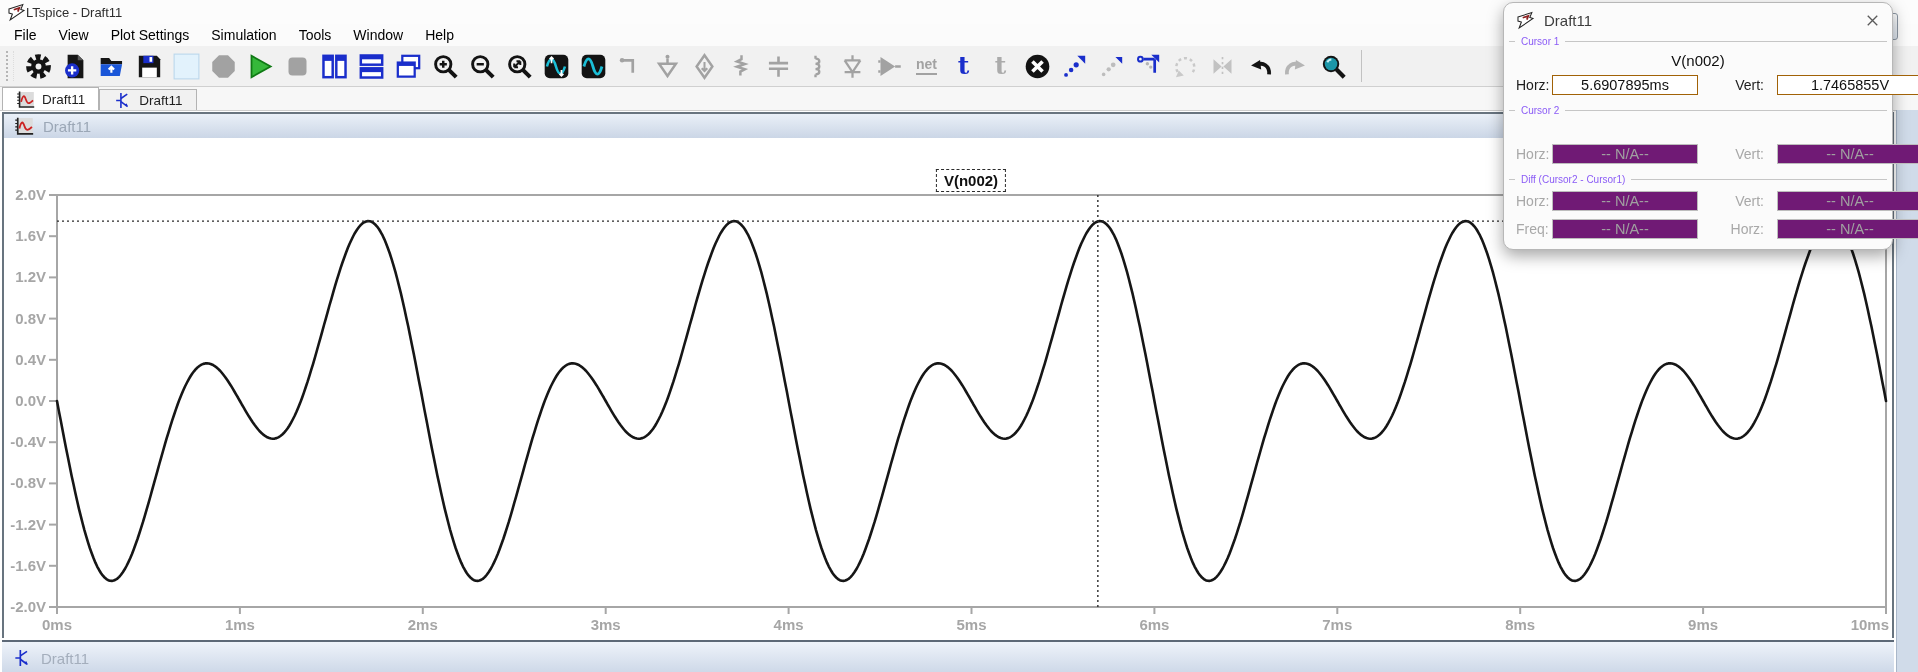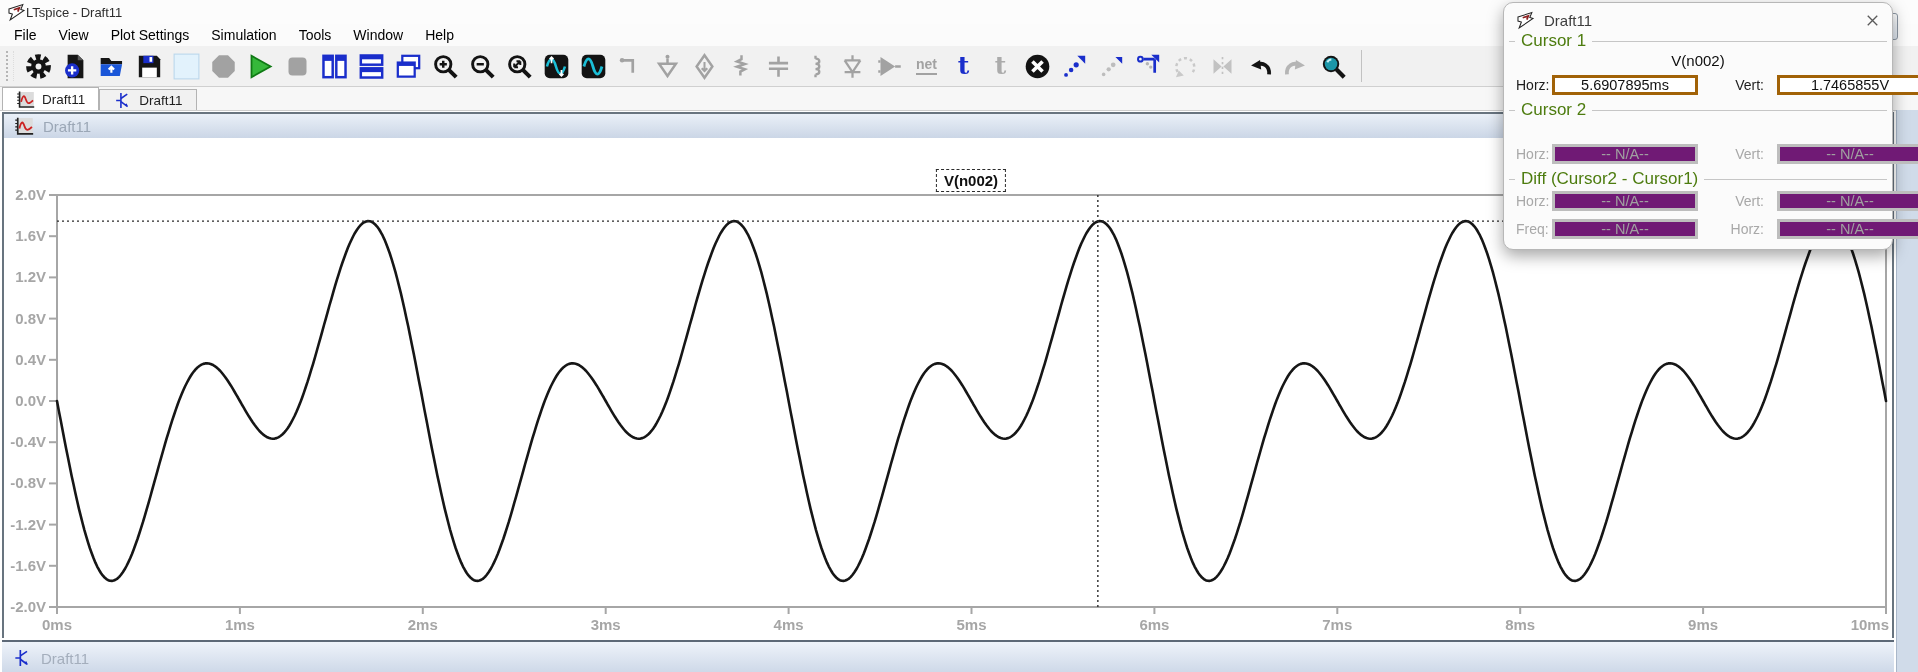--- a/index.html
+++ b/index.html
@@ -66,27 +66,27 @@
               background:#fbfbfb;border:1px solid #b7b7b7;border-radius:10px;
               box-shadow:0 6px 16px rgba(0,0,0,.35)}
   .dlg-titlerow{position:absolute;left:12px;right:10px;top:6px;height:22px;display:flex;align-items:center;gap:9px}
   .dlg-titlerow .ic svg{width:19px;height:19px}
   .dlg-titlerow .t{font-size:15px;color:#3d3d3d}
   .dlg-close{margin-left:auto}
   .dlg-close svg{width:18px;height:18px}
   .rule{position:absolute;left:5px;right:5px;display:flex;align-items:center;gap:6px;height:14px}
   .rule::before{content:"";width:6px;height:1px;background:#c6c6c6}
   .rule::after{content:"";flex:1;height:1px;background:#c6c6c6}
-  .rule span{font-size:17px;color:#4d7c0f;white-space:nowrap}
+  .rule span{font-size:10px;color:#8b5cf6;white-space:nowrap}
   .tracename{position:absolute;left:0;right:0;text-align:center;font-size:15px;color:#0e0e0e}
   .frow{position:absolute;left:12px;height:22px;display:flex;align-items:center}
   .flabel{font-size:14px;color:#1e1e1e}
   .l1{width:36px}
   .l2{width:42px;text-align:right;margin-right:13px}
-  .field{width:146px;height:20px;box-sizing:border-box;border:3px solid #a16207;background:#fff;
+  .field{width:146px;height:20px;box-sizing:border-box;border:1px solid #a16207;background:#fff;
          display:flex;align-items:center;justify-content:center;font-size:14.5px;color:#101010}
   .fgap{width:24px}
   .dis .flabel{color:#a8a8a8}
   .dis .field{color:#a0a0a0;border-color:#bdbdbd;background:#701a75}
 </style>
 </head>
 <body>
 
 <div id="screen">
 

